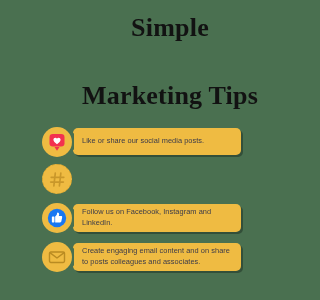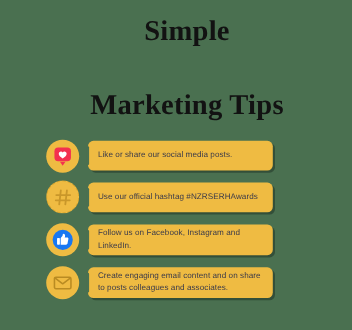--- a/index.html
+++ b/index.html
@@ -45,21 +45,21 @@
     width: 300px;
     display: flex;
     flex-direction: column;
     gap: 5px;
     padding-left: 42px;
   }
 
   .tip-row {
     display: flex;
     align-items: center;
-    gap: 8px;
+    gap: 1px;
     height: 31px;
   }
 
   
   .icon-wrap {
     width: 30px;
     height: 30px;
     flex: 0 0 30px;
     border-radius: 50%;
     background: #efbb42;
@@ -137,23 +137,20 @@
       <span class="icon-wrap dashed">
         <svg width="19" height="19" viewBox="0 0 24 24">
           <g stroke="#c9972a" stroke-width="2.1" stroke-linecap="round">
             <line x1="9.2" y1="4" x2="7.4" y2="20"></line>
             <line x1="16.2" y1="4" x2="14.4" y2="20"></line>
             <line x1="4" y1="9.3" x2="20" y2="9.3"></line>
             <line x1="3.4" y1="15.3" x2="19.4" y2="15.3"></line>
           </g>
         </svg>
       </span>
-      <div class="card">
-        <span class="card-text">Use our official hashtag #NZRSERHAwards</span>
-      </div>
     </div>
 
     <div class="tip-row tall">
       <span class="icon-wrap">
         <svg width="22" height="22" viewBox="0 0 24 24">
           <circle cx="12" cy="12" r="10" fill="#1877f2"></circle>
           <path d="M10 10.4 c0-0.4 1.6-1.4 1.9-2.6 0.2-0.9 0-1.9 0.9-1.9 0.9 0 1.6 0.9 1.6 2.1
                    0 0.9-0.4 1.7-0.4 1.7 h2.5 c0.8 0 1.3 0.6 1.15 1.4 l-0.9 4.5 c-0.13 0.7-0.7 1.2-1.4 1.2
                    H10 z" fill="#ffffff"></path>
           <rect x="6.4" y="10.3" width="2.8" height="6.5" rx="0.7" fill="#ffffff"></rect>

